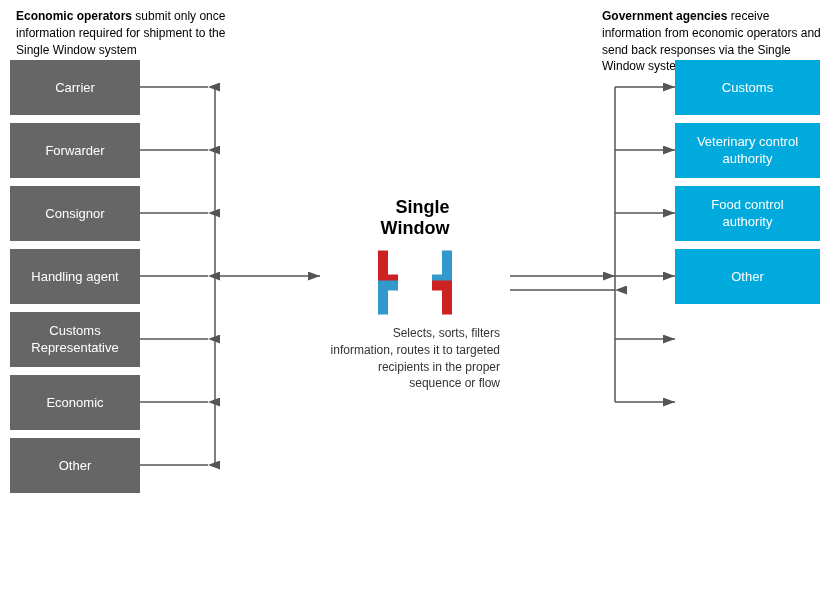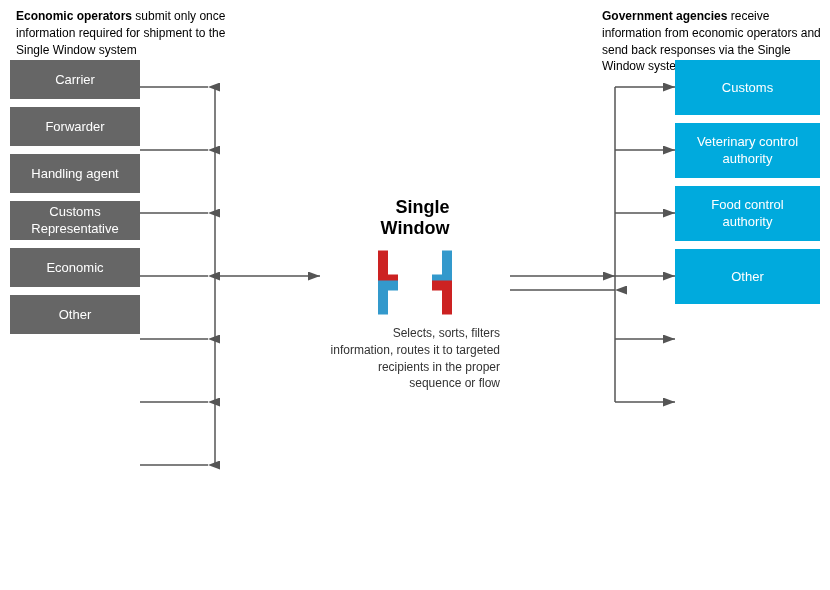--- a/index.html
+++ b/index.html
@@ -34,21 +34,21 @@
     .left-boxes {
       position: absolute;
       left: 10px;
       top: 60px;
       display: flex;
       flex-direction: column;
       gap: 8px;
     }
     .left-box {
       width: 130px;
-      height: 39px;
+      height: 55px;
       background: #666;
       color: #fff;
       display: flex;
       align-items: center;
       justify-content: center;
       text-align: center;
       font-size: 13px;
     }
 
     
@@ -118,20 +118,21 @@
   <span style="font-weight:bold">Economic operators</span><span> submit only once information required for shipment to the Single Window system</span>
 </div>
 
 <div class="header-right">
   <span style="font-weight:bold">Government agencies</span><span> receive information from economic operators and send back responses via the Single Window system</span>
 </div>
 
 <div class="left-boxes">
   <div class="left-box">Carrier</div>
   <div class="left-box">Forwarder</div>
+  <div class="left-box">Consignor</div>
   <div class="left-box">Handling agent</div>
   <div class="left-box" style="line-height:1.3">Customs<br>Representative</div>
   <div class="left-box">Economic</div>
   <div class="left-box">Other</div>
 </div>
 
 <div class="right-boxes">
   <div class="right-box">Customs</div>
   <div class="right-box" style="line-height:1.3">Veterinary control<br>authority</div>
   <div class="right-box" style="line-height:1.3">Food control<br>authority</div>

